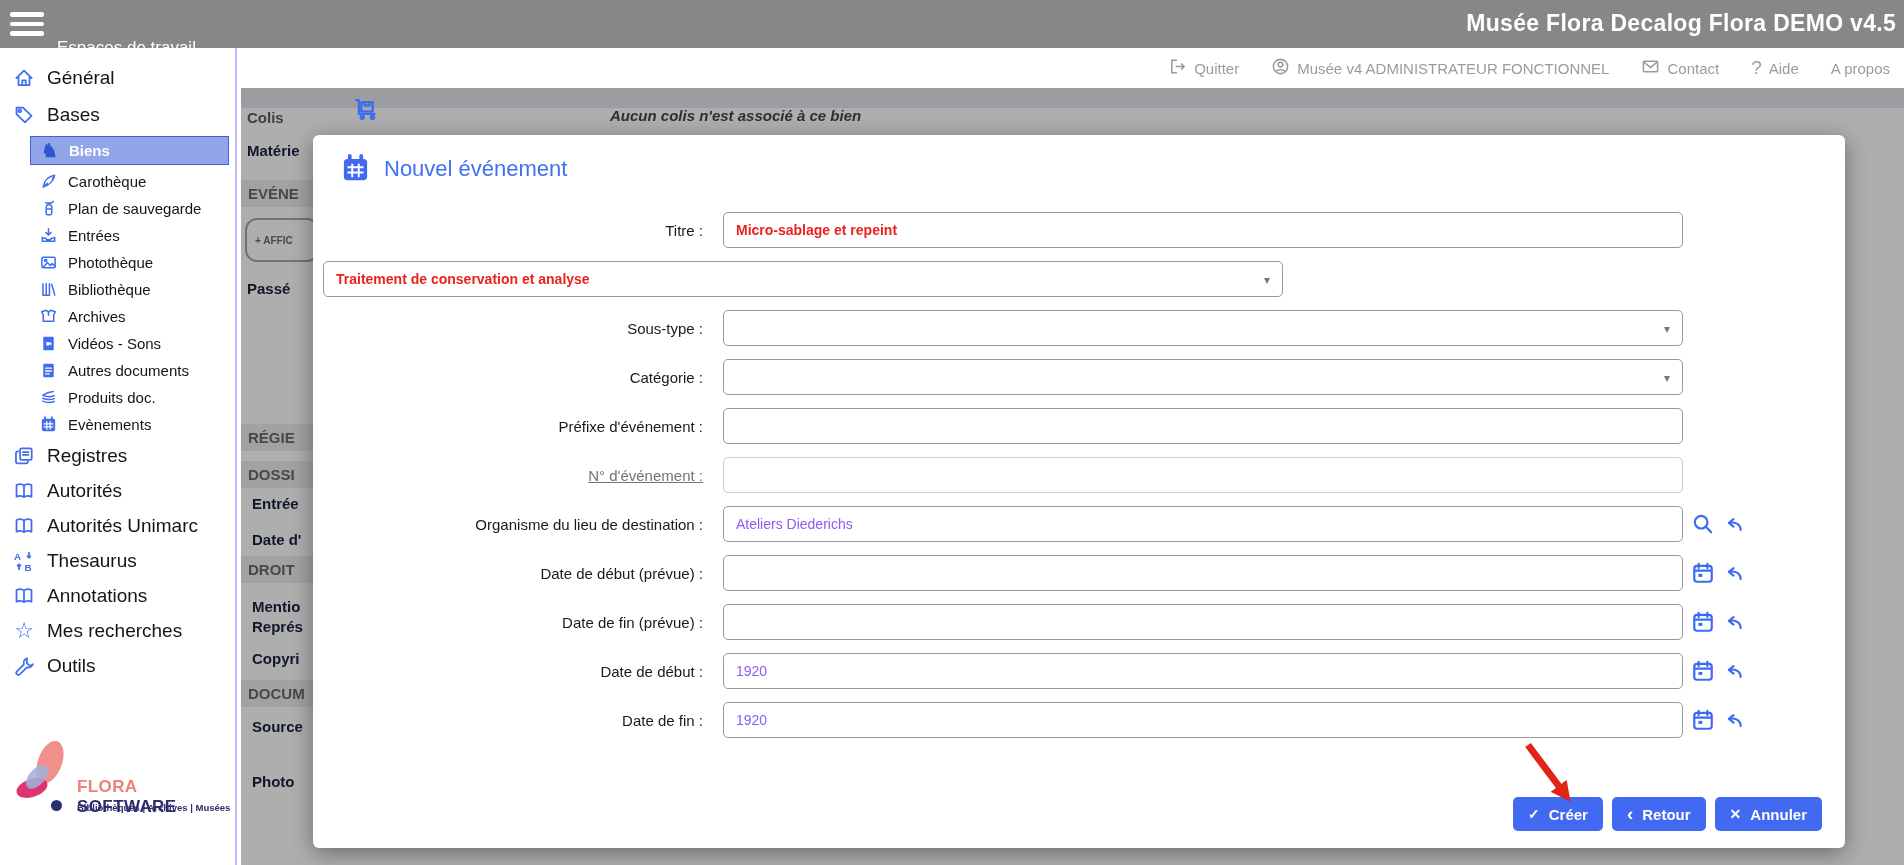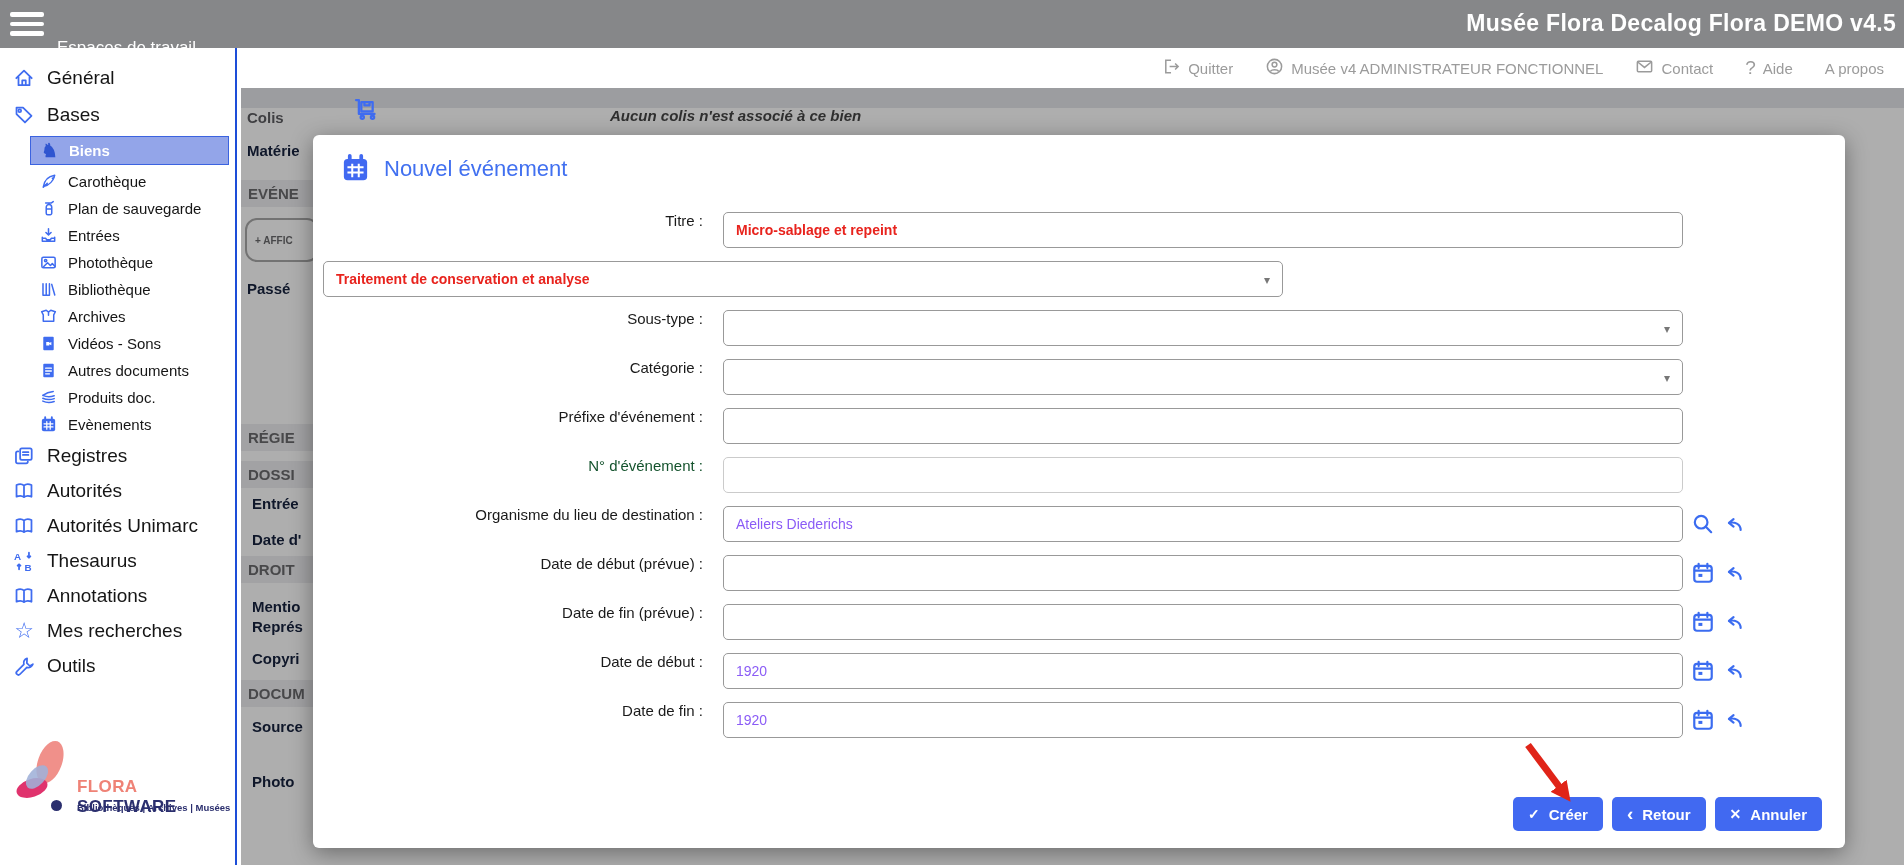--- a/index.html
+++ b/index.html
@@ -7,28 +7,28 @@
 
   
   .topbar { position:absolute; left:0; top:0; width:1904px; height:48px; background:#868789; z-index:20; }
   .hamburger { position:absolute; left:10px; top:12px; width:34px; height:24px; cursor:pointer; }
   .hamburger i { display:block; width:34px; height:4.5px; background:#fff; border-radius:2px; margin-bottom:5px; }
   .ws-label { position:absolute; left:57px; top:22px; color:#fff; font-size:17px;margin-top:16px; }
   .app-title { position:absolute; right:8px; top:10px; color:#fff; font-size:23px; font-weight:bold; letter-spacing:.3px; }
 
   
   .utilbar { position:absolute; left:238px; top:48px; width:1666px; height:40px; background:#fff; z-index:5;
-             display:flex; justify-content:flex-end; align-items:center; gap:32px; padding-right:20px;
+             display:flex; justify-content:flex-end; align-items:center; gap:32px; padding-right:14px;
              color:#9b9b9b; font-size:15px; }
   .utilbar .uitem { display:flex; align-items:center; gap:7px; cursor:pointer; }
   .utilbar svg { stroke:#9b9b9b; fill:none; stroke-width:1.6; }
   .qmark { font-size:19px; }
 
   
-  .sidebar { position:absolute; left:0; top:48px; width:237px; height:817px; background:#fff; border-right:2px solid #1d4ed8; z-index:6; }
+  .sidebar { position:absolute; left:0; top:48px; width:237px; height:817px; background:#fff; border-right:2px solid #c4b5fd; z-index:6; }
   .nav { position:absolute; left:0; top:12px; width:100%; }
   .nav-item { display:flex; align-items:center; cursor:pointer; color:#151515; }
   .nav-item.lvl1 { height:36px; padding-left:12px; gap:11px; font-size:19px; }
   .nav-item.lvl1.tall { height:35px; }
   .nav-item.lvl2 { height:27px; margin-left:30px; padding-left:8px; gap:9px; font-size:15px; }
   .nav-item.lvl2.selected { height:29px; margin:3px 0 3px 30px; width:199px; background:#93a5e9;
                             border:1px solid #3b63e0; color:#fff; font-weight:bold; }
   .nav-item .nicon { color:#3f6cf0; display:flex; align-items:center; justify-content:center; width:24px; }
   .nav-item.lvl2 .nicon { width:21px; }
   .nav-item.selected .nicon { color:#2f55d0; }
@@ -55,27 +55,27 @@
   .trolley svg { stroke:currentColor; fill:none; stroke-width:1.7; stroke-linecap:round; stroke-linejoin:round; }
 
   
   .modal { position:absolute; left:313px; top:135px; width:1532px; height:713px; background:#fff; border-radius:6px;
            box-shadow:0 5px 22px rgba(0,0,0,.38); z-index:10; }
   .modal-head { position:absolute; left:27px; top:18px; display:flex; align-items:center; gap:13px; }
   .modal-title { color:#4170f0; font-size:22px; }
   .cal-big { color:#4169f1; }
 
   .form { position:absolute; left:0; top:77px; width:100%; }
-  .frow { display:flex; height:36px; margin-bottom:13px; }
+  .frow { display:flex; align-items:center; height:36px; margin-bottom:13px; }
   .flabel { width:400px; text-align:right; padding-right:10px; font-size:15px; color:#1a1a1a; white-space:nowrap; }
   .fbox { position:relative; width:960px; height:36px; margin-left:10px; border:1px solid #999; border-radius:5px; background:#fff;
           display:flex; align-items:center; padding:0 34px 0 12px; }
   .fbox input { border:none; outline:none; width:100%; font-size:14px; font-family:"Liberation Sans", sans-serif; color:#8b5cf6; background:transparent; }
   .frow.hl .fbox input { color:#e8231d; font-weight:bold; }
-  .frow.disabled .flabel { color:#14532d; }
+  .frow.disabled .flabel { color:#737373;text-decoration:underline; }
   .frow.disabled .fbox { border-color:#cbcbcb; }
   .caret { position:absolute; right:12px; top:11px; font-size:12px; color:#777; }
   .ficons { display:flex; align-items:center; gap:6px; margin-left:8px; color:#3b6cf0; }
   .ficons svg { stroke:currentColor; fill:none; stroke-width:2; stroke-linecap:round; stroke-linejoin:round; display:block; cursor:pointer; }
 
   .modal-buttons { position:absolute; right:23px; bottom:17px; display:flex; gap:9px; }
   .btn { background:#4169f1; color:#fff; border:none; border-radius:5px; height:34px; padding:0 15px; font-size:15px; font-weight:bold;
          font-family:"Liberation Sans", sans-serif; display:flex; align-items:center; gap:9px; cursor:pointer; }
   .btn .bicon { font-size:14px; font-weight:bold; }
 

